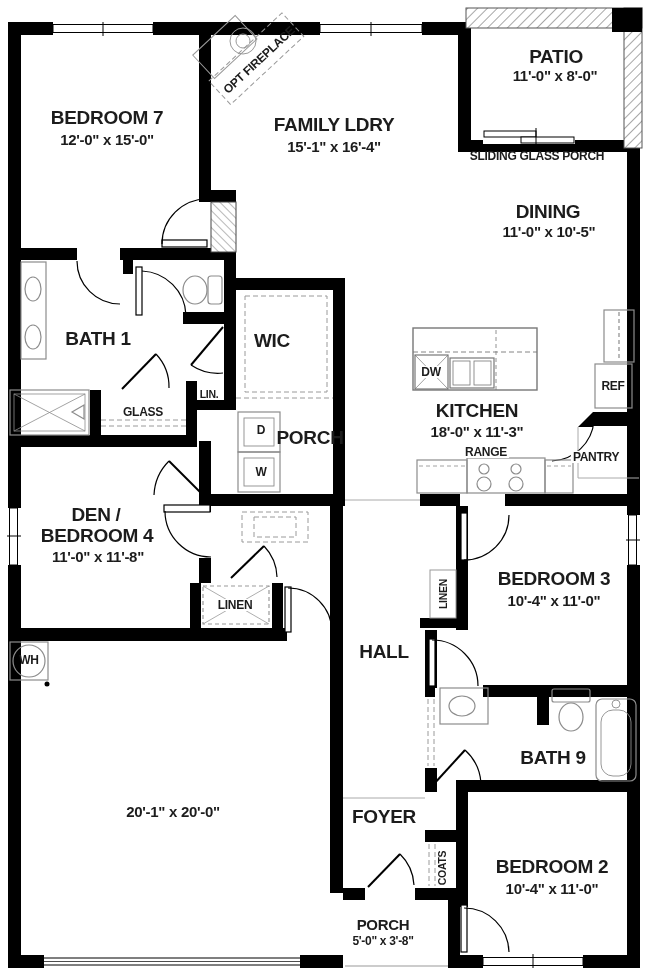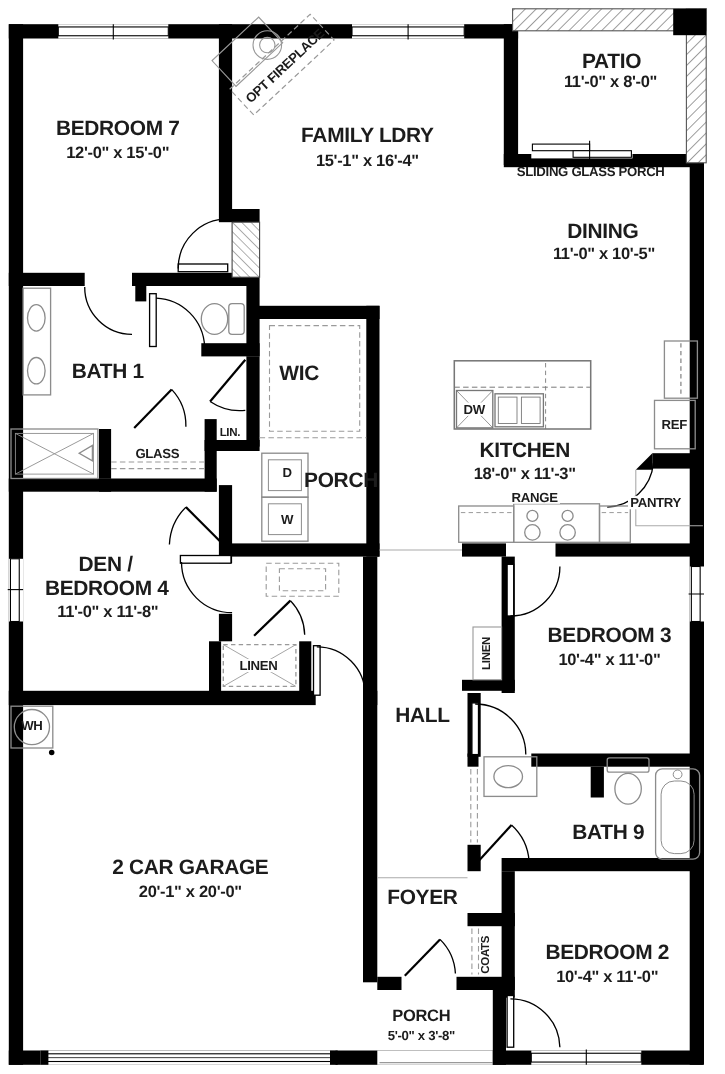--- a/index.html
+++ b/index.html
@@ -346,21 +346,20 @@
   <div class="lbl s19" style="left:384px;top:651px">HALL</div>
 
   <div class="lbl s19" style="left:554px;top:578px">BEDROOM 3</div>
   <div class="lbl s15" style="left:554px;top:600px">10'-4" x 11'-0"</div>
   <div class="lbl s11 vert bg" style="left:443px;top:594px">LINEN</div>
 
   <div class="lbl s12" style="left:29px;top:660px">WH</div>
 
   <div class="lbl s19" style="left:553px;top:757px">BATH 9</div>
 
-  <div class="lbl s19" style="left:173px;top:789px">2 CAR GARAGE</div>
   <div class="lbl s15" style="left:173px;top:811px">20'-1" x 20'-0"</div>
 
   <div class="lbl s19" style="left:384px;top:816px">FOYER</div>
   <div class="lbl s11 vert bg" style="left:442px;top:868px">COATS</div>
 
   <div class="lbl s19" style="left:552px;top:866px">BEDROOM 2</div>
   <div class="lbl s15" style="left:552px;top:888px">10'-4" x 11'-0"</div>
 
   <div class="lbl s15" style="left:383px;top:924px">PORCH</div>
   <div class="lbl s12" style="left:383px;top:941px">5'-0" x 3'-8"</div>

